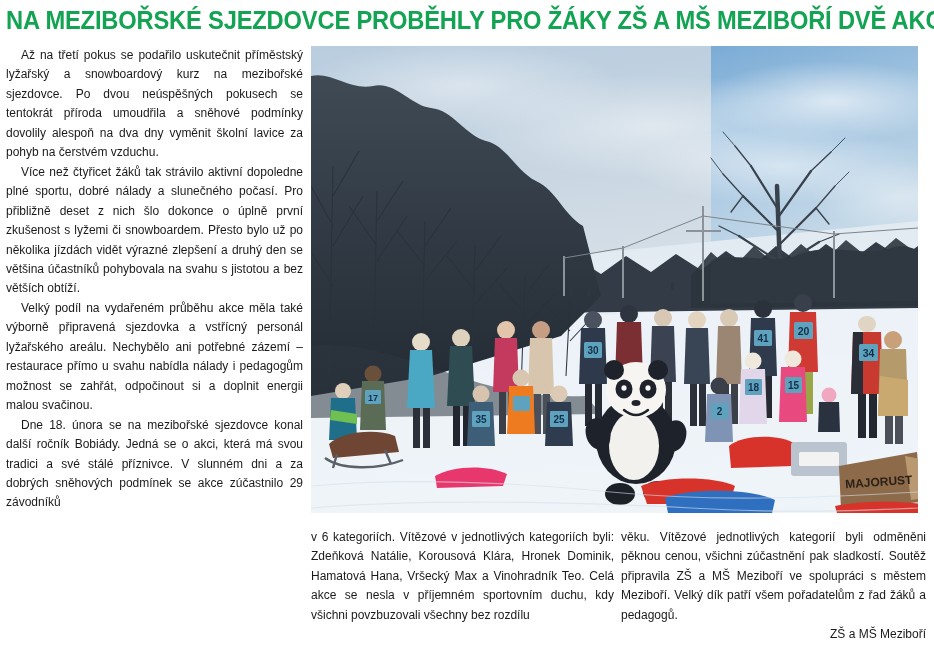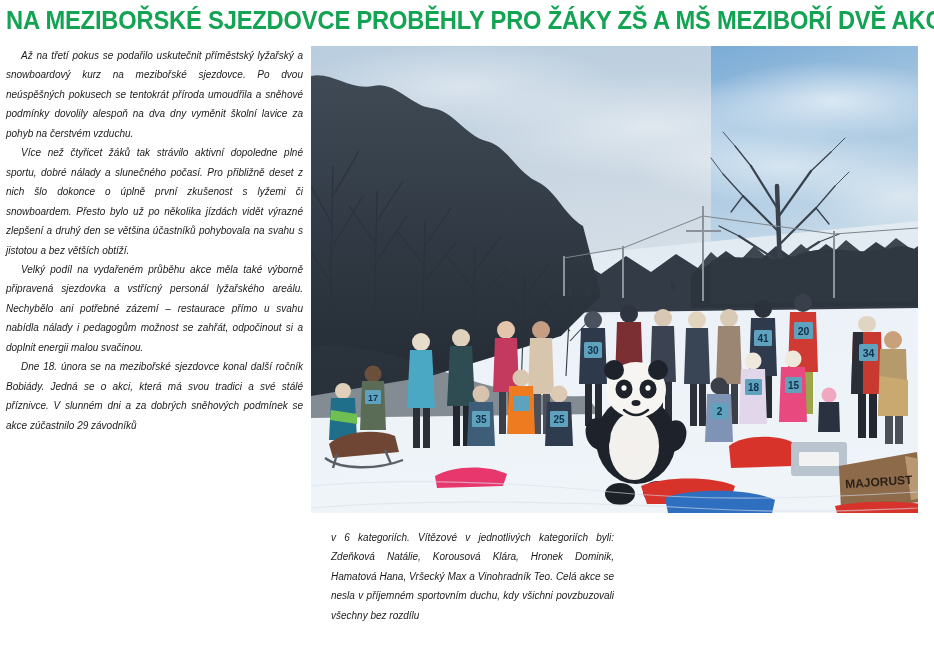--- a/index.html
+++ b/index.html
@@ -30,33 +30,32 @@
     letter-spacing: -0.2px;
     transform: scaleX(0.93);
     transform-origin: left center;
     white-space: nowrap;
   }
 
   
   .col {
     position: absolute;
     font-family: "Liberation Sans", sans-serif;
-    font-size: 10px;
+    font-size: 12px;
     line-height: 19.45px;
     color: #1a1a1a;
     text-align: justify;
     text-justify: inter-word;
     hyphens: manual;
-    font-style: italic;
   }
   .col p {
     margin: 0;
     text-indent: 15px;
   }
-  .col p.noindent { text-indent: 0; margin-left: 20px; }
+  .col p.noindent { text-indent: 0; }
 
   #col-left {
     left: 6px;
     top: 46px;
     width: 297px;
     height: 465px;
   }
   #col-mid-bottom {
     left: 311px;
     top: 528px;
@@ -387,13 +386,15 @@
       <path d="M0,462 C120,452 260,456 380,462 C480,468 560,464 607,462"></path>
     </g>
   </svg>
 </div>
 
 <div class="col" id="col-mid-bottom">
   <p class="noindent">v 6 kategoriích. Vítězové v jednotlivých kategoriích byli: Zdeňková Natálie, Korousová Klára, Hronek Dominik, Hamatová Hana, Vršecký Max a Vinohradník Teo. Celá akce se nesla v příjemném sportovním duchu, kdy všichni povzbuzovali všechny bez rozdílu</p>
 </div>
 
 <div class="col" id="col-right-bottom">
+  <p class="noindent">věku. Vítězové jednotlivých kategorií byli odměněni pěknou cenou, všichni zúčastnění pak sladkostí. Soutěž připravila ZŠ a MŠ Meziboří ve spolupráci s městem Meziboří. Velký dík patří všem pořadatelům z řad žáků a pedagogů.</p>
+  <span class="signature">ZŠ a MŠ Meziboří</span>
 </div>
 
 </body></html>

